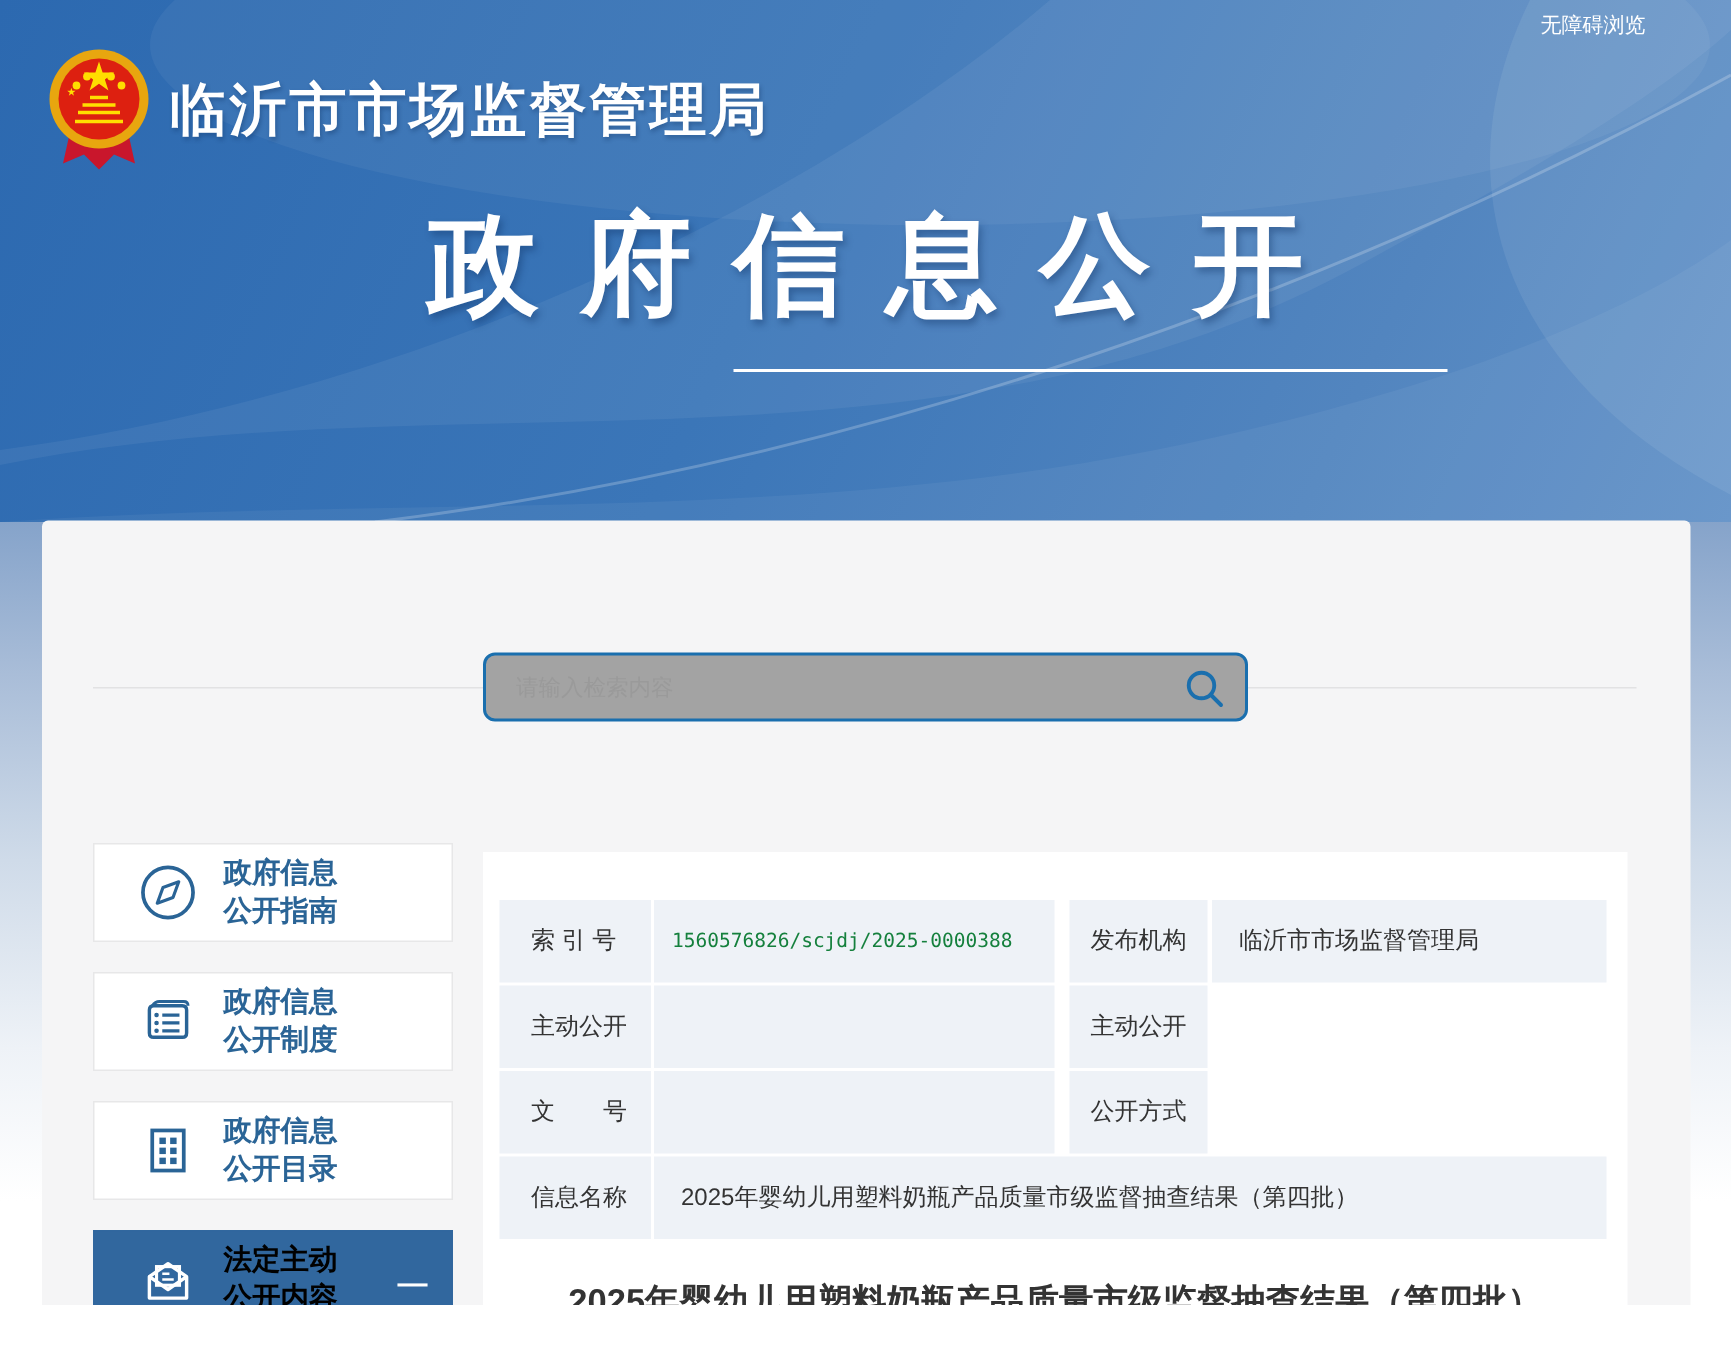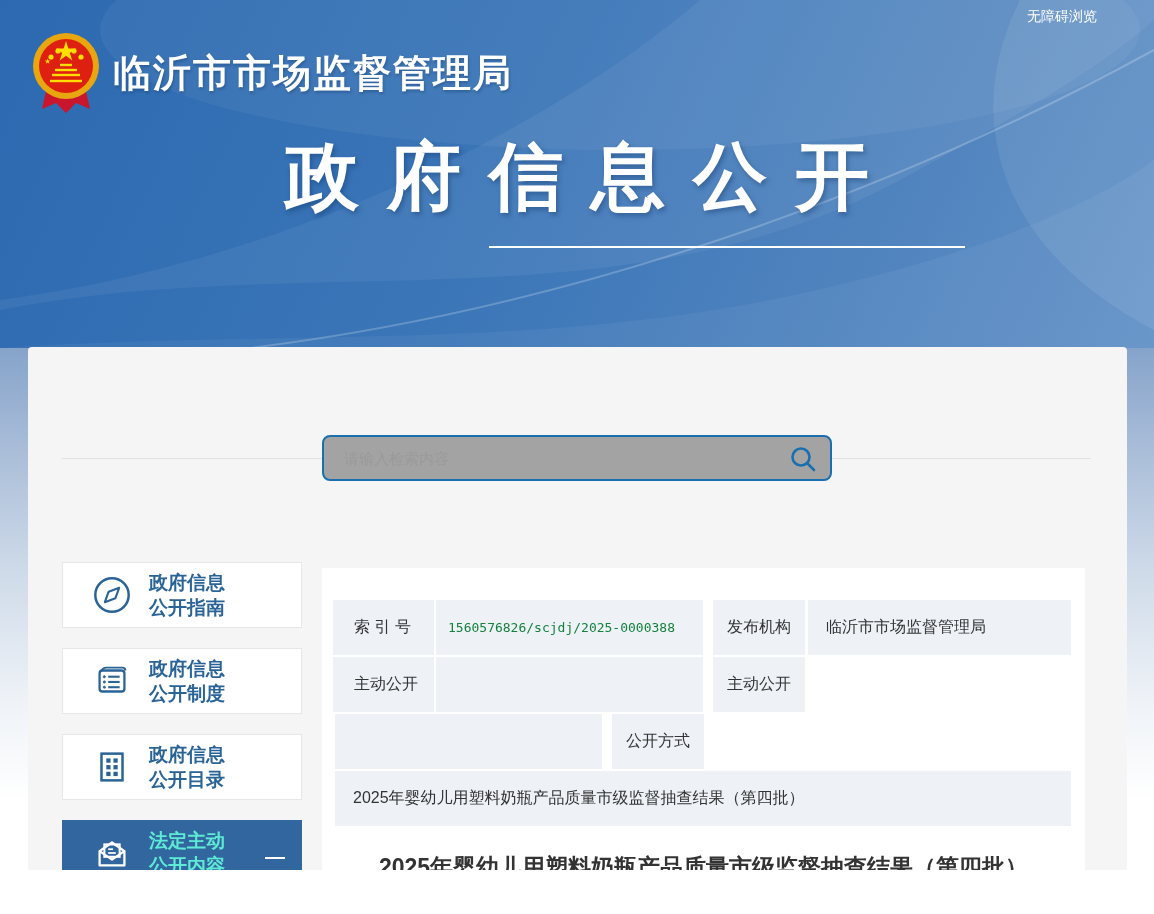--- a/index.html
+++ b/index.html
@@ -47,21 +47,21 @@
   
   .sidebar { position:absolute; left:34px; top:215px; width:240px; }
   .side-item { position:relative; width:240px; height:66px; margin-bottom:20px; background:#ffffff;
     border:1px solid #e7e7e8; display:flex; align-items:center; cursor:pointer; }
   .side-icon { width:42px; height:42px; margin-left:28px; color:#2a6496; flex:0 0 auto; }
   .side-icon svg { width:42px; height:42px; display:block; }
   .side-label { margin-left:16px; font-size:19px; font-weight:bold; color:#2a6496;
     line-height:25px; white-space:pre-line; }
   .side-item.active { background:#31679e; border-color:#31679e; }
   .side-item.active .side-icon { color:#ffffff; }
-  .side-item.active .side-label { color:#5eead4; }
+  .side-item.active .side-label { color:#000000; }
   .collapse-dash { position:absolute; right:16px; top:24px; color:#ffffff; font-size:20px; font-weight:bold; }
   .side-item-stub { width:240px; height:60px; background:#ffffff; border:1px solid #e7e7e8; }
 
   
   .panel { position:absolute; left:294px; top:221px; width:763px; height:346px; background:#ffffff; }
 
   .info-table { position:absolute; left:11px; top:32px; width:738px; }
   .t-row { display:flex; margin-bottom:2px; }
   .cell { background:#eef2f7; height:55px; display:flex; align-items:center; font-size:16px; color:#333; }
   .c-label1 { width:101px; padding-left:21px; }
@@ -209,25 +209,27 @@
           <div class="cell c-val2">临沂市市场监督管理局</div>
         </div>
 
         <div class="t-row">
           <div class="cell c-label1">主动公开</div>
           <div class="cell c-val1"></div>
           <div class="cell c-label2">主动公开</div>
         </div>
 
         <div class="t-row">
+          <div class="cell c-label1">文　　号</div>
           <div class="cell c-val1"></div>
           <div class="cell c-label2">公开方式</div>
         </div>
 
         <div class="t-row">
+          <div class="cell c-label1">信息名称</div>
           <div class="cell c-valspan">2025年婴幼儿用塑料奶瓶产品质量市级监督抽查结果（第四批）</div>
         </div>
 
       </div>
 
       <div class="article-title">2025年婴幼儿用塑料奶瓶产品质量市级监督抽查结果（第四批）</div>
     </div>
 
   </div>
 </div>

